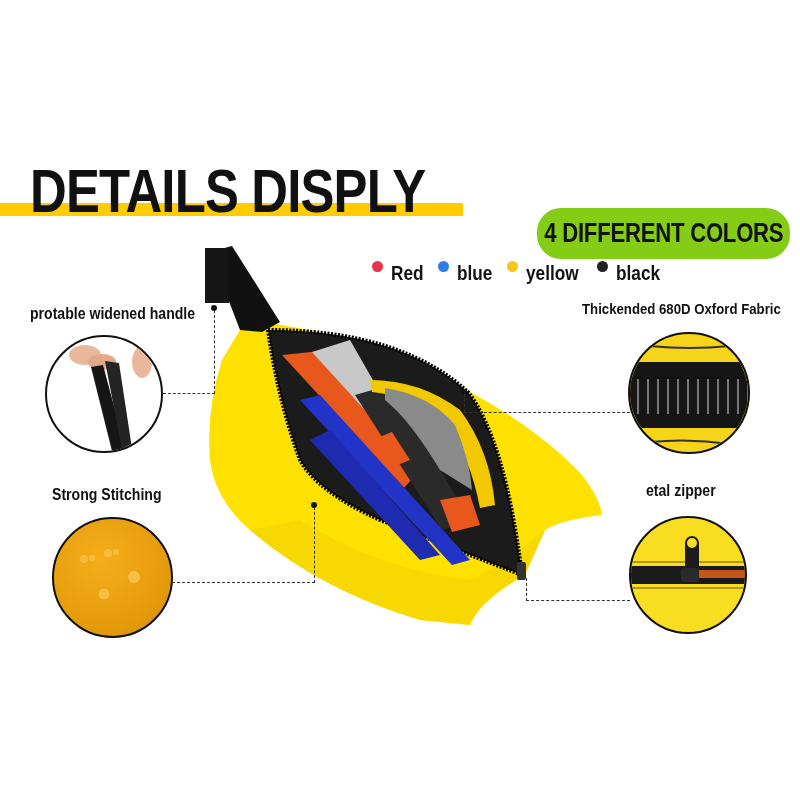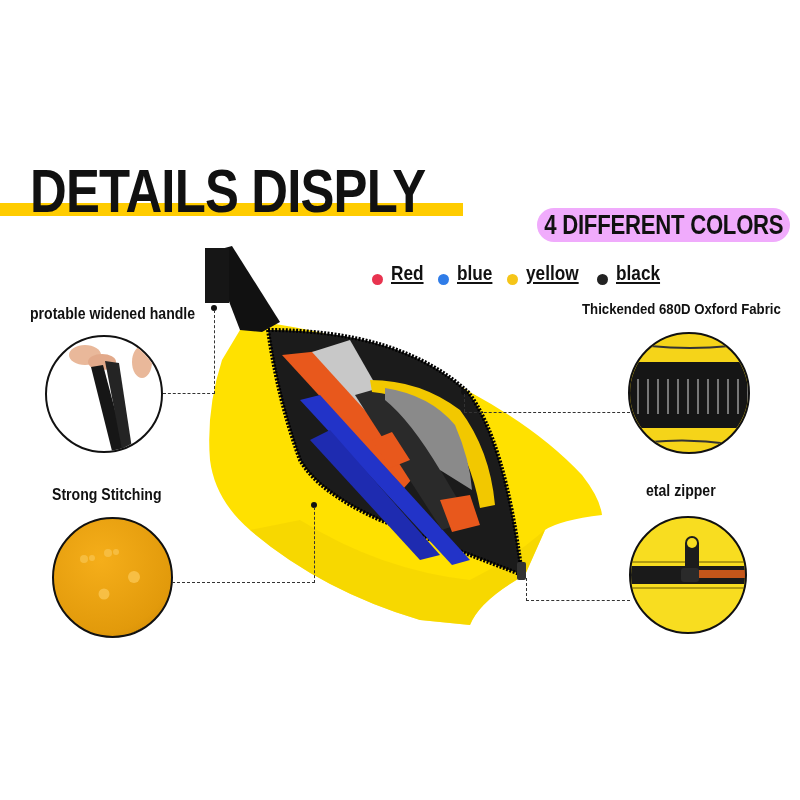--- a/index.html
+++ b/index.html
@@ -7,27 +7,27 @@
          font-family:"Liberation Sans", "DejaVu Sans", sans-serif; color:#111; }
   .abs { position:absolute; }
 
   
   .title-bar { left:0; top:203px; width:463px; height:13px; background:#FFCC00; }
   .title { left:30px; top:156px; height:70px; font-family:"Liberation Sans", sans-serif;
            font-weight:700; font-size:62px; letter-spacing:-1px; line-height:70px;
            transform:scaleX(0.82); transform-origin:left top; color:#111; white-space:nowrap; }
 
   
-  .pill { left:537px; top:208px; width:253px; height:34px; border-radius:24px; background:#f0abfc;
+  .pill { left:537px; top:208px; width:253px; height:51px; border-radius:24px; background:#84cc16;
           display:flex; align-items:center; justify-content:center; }
   .pill span { font-weight:700; font-size:27px; color:#111; white-space:nowrap;
                transform:scaleX(0.82); display:inline-block; letter-spacing:-0.3px; }
 
   .swatches { left:372px; top:259px; height:28px; display:flex; align-items:center; gap:0; white-space:nowrap; }
-  .swatch { display:flex; align-items:flex-end; margin-right:13px;text-decoration:underline; }
+  .swatch { display:flex; align-items:flex-start; margin-right:13px; }
   .dot { width:11px; height:11px; border-radius:50%; margin-right:8px; display:inline-block; }
   .swatch-label { font-size:21px; font-weight:700; color:#111; display:inline-block;
                   transform:scaleX(0.82); transform-origin:left center; margin-right:-6px; }
 
   .fabric-note { left:582px; top:300px; font-size:15px; font-weight:700; color:#111; white-space:nowrap;
                  transform:scaleX(0.88); transform-origin:left top; }
 
   
   .feat-label { font-size:16px; font-weight:700; color:#111; white-space:nowrap;
                 transform:scaleX(0.88); transform-origin:left top; }

